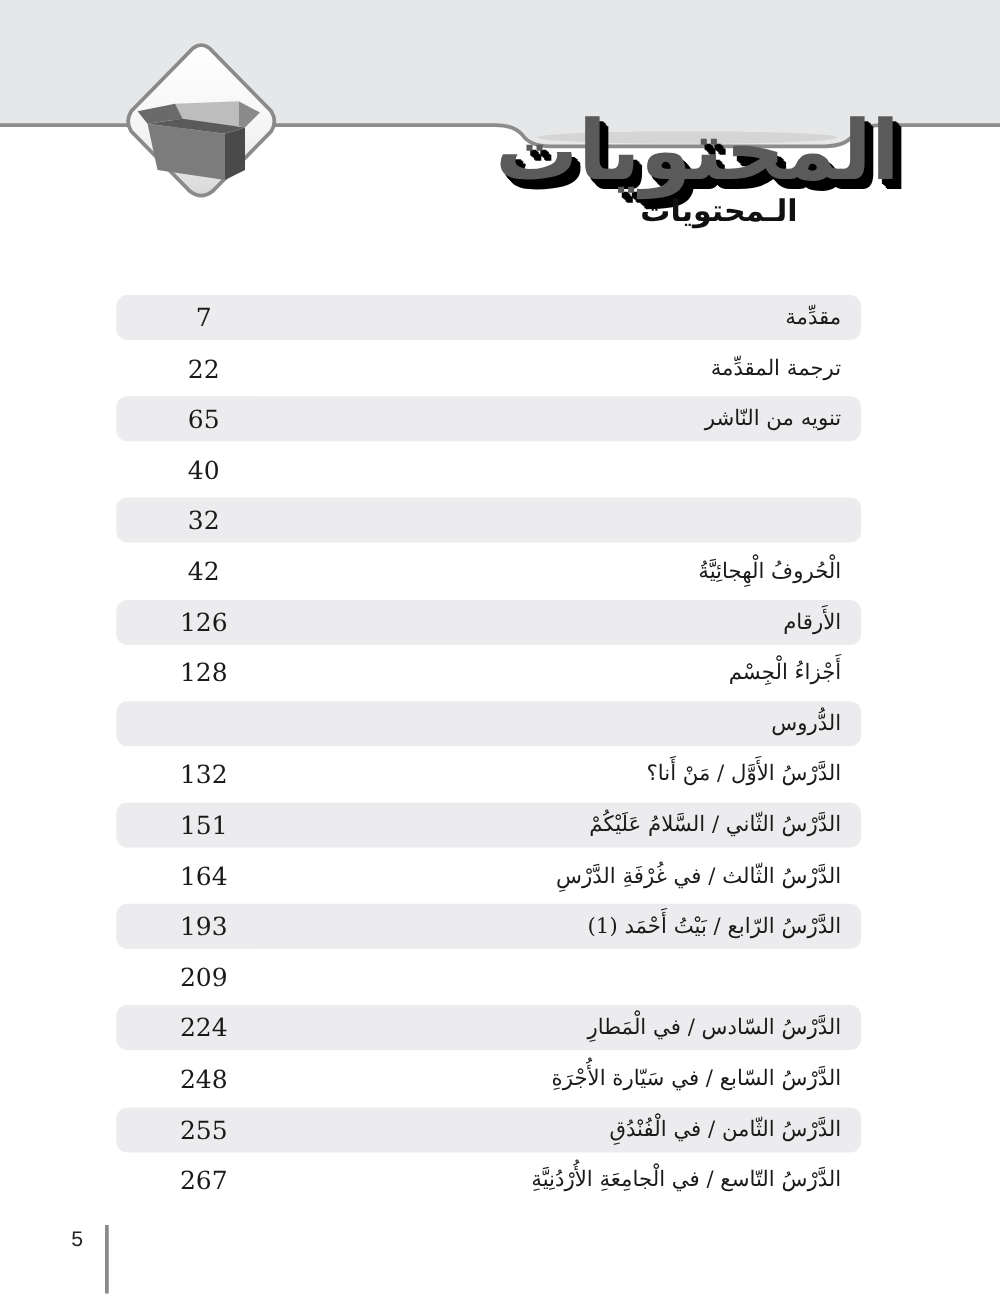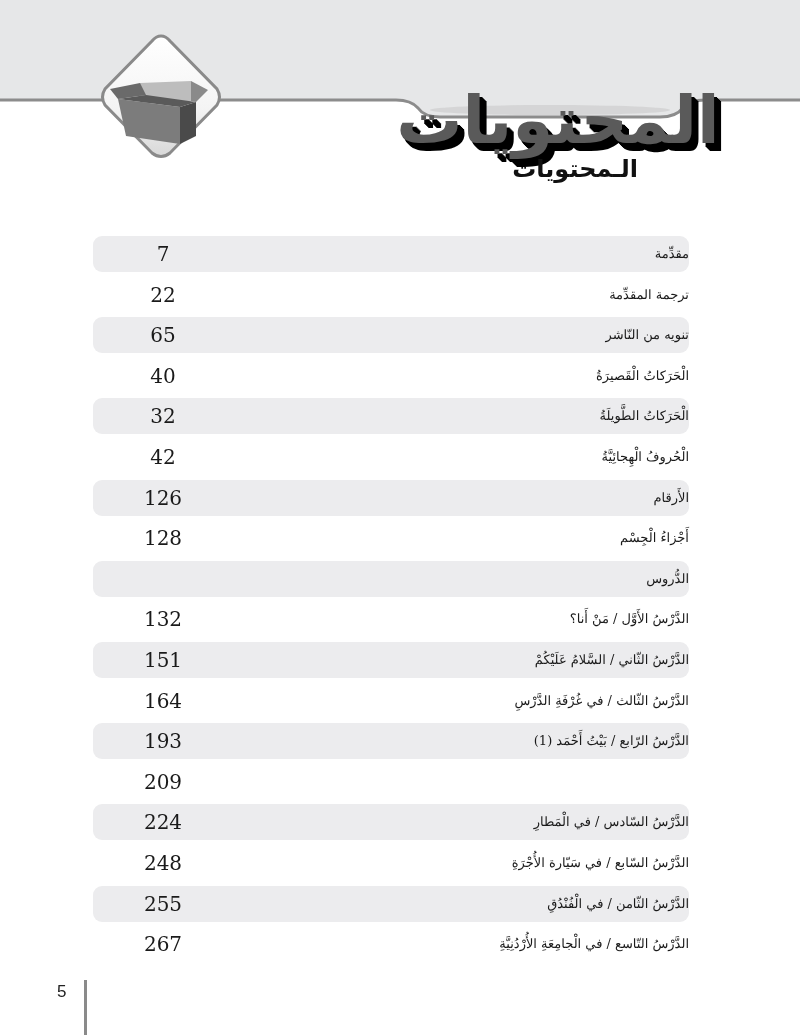--- a/index.html
+++ b/index.html
@@ -11,21 +11,21 @@
     text-shadow:3px 4px 0 #000,4px 5px 0 #000,5px 6px 0 #000,6px 7px 0 #000,7px 8px 0 #000;margin-top:48px;}
   .badge{position:absolute;left:96px;top:32px;width:130px;height:130px;}
   .section-title{position:absolute;left:0;top:155px;width:638px;text-align:right;font-family:"DejaVu Sans","Liberation Sans",sans-serif;
     font-weight:bold;font-size:24px;direction:rtl;color:#111;}
   .col-head{position:absolute;top:200px;font-family:"DejaVu Sans","Liberation Sans",sans-serif;font-weight:bold;font-size:15px;direction:rtl;color:#111;margin-top:44px;}
   .col-topic{right:113px;}
   .col-page{left:133px;}
   .toc{position:absolute;left:93px;top:236px;width:596px;}
   .row{position:relative;height:36px;margin-bottom:4.6px;border-radius:9px;display:flex;align-items:center;}
   .row.shaded{background:#ececee;}
-  .row .topic{position:absolute;right:0;top:0;height:40px;line-height:36px;font-size:13px;direction:rtl;white-space:nowrap;}
+  .row .topic{position:absolute;right:16px;top:0;height:40px;line-height:36px;font-size:17px;direction:rtl;white-space:nowrap;}
   .row .page{position:absolute;left:40px;top:0;width:60px;height:36px;line-height:36px;font-size:20px;text-align:center;}
   .page-number{position:absolute;left:57px;top:982px;font-family:"Liberation Sans","DejaVu Sans",sans-serif;font-size:17px;color:#222;}
   .page-rule{position:absolute;left:84px;top:980px;width:3px;height:55px;background:#8a8a8a;}
 </style>
 </head>
 <body>
 
 <div class="header-band">
   <svg class="header-svg" width="800" height="125" viewBox="0 0 800 125">
     <path d="M0 0 H800 V100 H705 Q690 100 683 108 Q676 117 660 117 H440 Q424 117 418 108 Q411 100 396 100 H0 Z" fill="#e6e7e8"></path>
@@ -62,25 +62,23 @@
     </div>
   <div class="row">
       <span class="topic">ترجمة المقدِّمة</span>
       <span class="page">22</span>
     </div>
   <div class="row shaded">
       <span class="topic">تنويه من النّاشر</span>
       <span class="page">65</span>
     </div>
   <div class="row">
-      <span class="topic">الْحَرَكاتُ الْقَصيرَةُ</span>
       <span class="page">40</span>
     </div>
   <div class="row shaded">
-      <span class="topic">الْحَرَكاتُ الطَّويلَةُ</span>
       <span class="page">32</span>
     </div>
   <div class="row">
       <span class="topic">الْحُروفُ الْهِجائِيَّةُ</span>
       <span class="page">42</span>
     </div>
   <div class="row shaded">
       <span class="topic">الأَرقام</span>
       <span class="page">126</span>
     </div>

